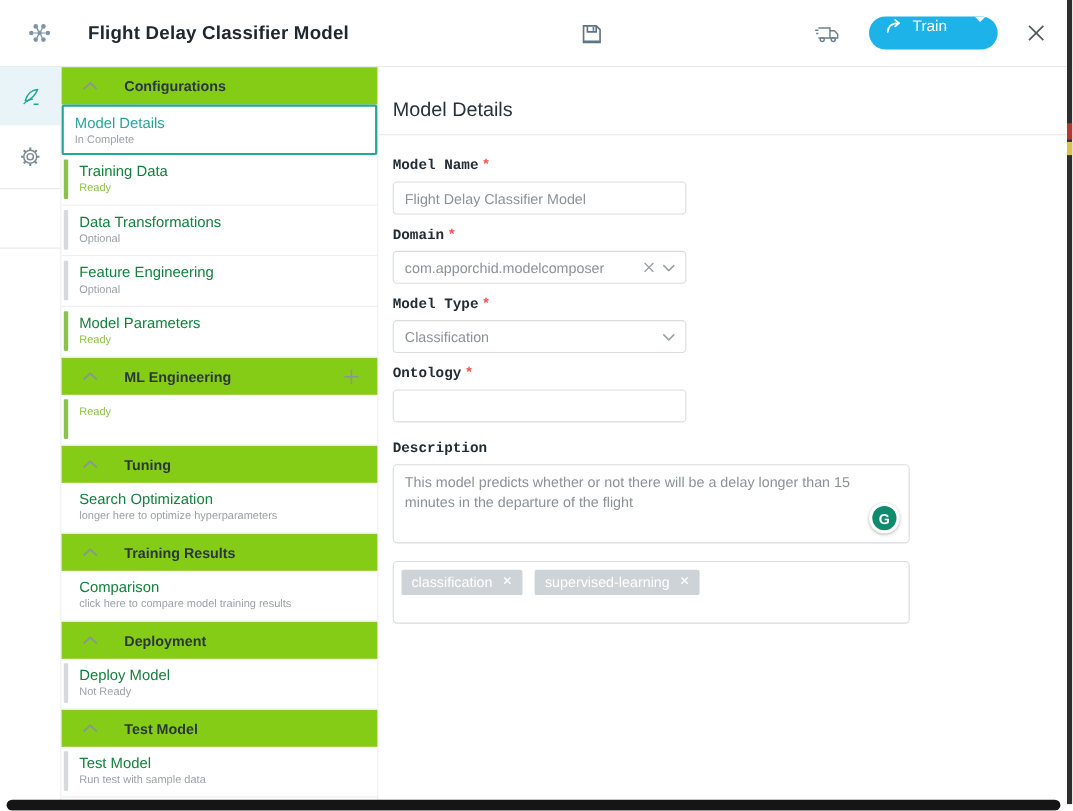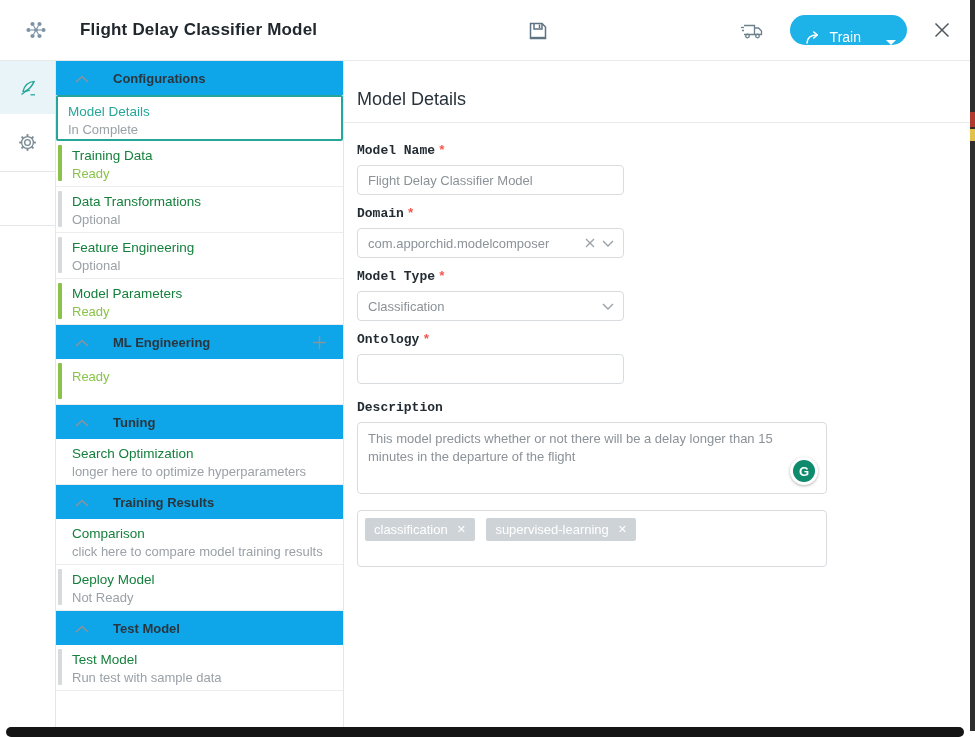--- a/index.html
+++ b/index.html
@@ -10,46 +10,46 @@
   .edge-right .fr1{position:absolute;top:112px;left:0;width:5px;height:15px;background:#b03a30;}
   .edge-right .fr2{position:absolute;top:129px;left:0;width:5px;height:12px;background:#e0c14c;}
   .edge-bottom{position:absolute;left:6px;bottom:0;width:958px;height:10px;background:#151515;border-radius:6px;z-index:9;}
 
   
   .header{height:60px;border-bottom:1px solid #e7e9ea;display:flex;align-items:center;position:relative;padding:0 24px;background:#fff;}
   .app-title{font-size:17px;font-weight:700;color:#20282e;margin-left:32px;letter-spacing:.2px;}
   .save-btn{position:absolute;left:526px;top:19px;width:24px;height:24px;display:flex;align-items:center;justify-content:center;cursor:pointer;}
   .hright{margin-left:auto;display:flex;align-items:center;gap:26px;}
   .icon-btn{display:flex;align-items:center;justify-content:center;cursor:pointer;background:none;border:none;padding:0;}
-  .train-btn{display:flex;align-items:flex-end;height:30px;border-radius:15px;background:#1db2e8;color:#fff;overflow:hidden;cursor:pointer;}
+  .train-btn{display:flex;align-items:flex-start;height:30px;border-radius:15px;background:#1db2e8;color:#fff;overflow:hidden;cursor:pointer;}
   .train-main{display:flex;align-items:center;gap:9px;padding:0 13px 0 15px;}
   .train-label{font-size:14px;font-weight:500;}
   .train-sep{width:1px;background:rgba(255,255,255,.85);}
   .train-caret{width:32px;display:flex;align-items:center;justify-content:center;}
   .caret{width:0;height:0;border-left:5px solid transparent;border-right:5px solid transparent;border-top:5px solid #fff;}
 
   
   .row{display:flex;height:667px;}
 
   
   .rail{width:55px;border-right:1px solid #e4e7e9;flex-shrink:0;background:#fff;}
   .rtab{height:53px;display:flex;align-items:center;justify-content:center;cursor:pointer;}
   .rtab.active{background:#e8f4f8;}
   .rtab.bline,.rspace{border-bottom:1px solid #e4e7e9;}
   .rtab.gear{height:57px;}
   .rspace{height:53px;}
 
   
   .sidebar{width:287px;border-right:1px solid #e4e7e9;flex-shrink:0;background:#fff;}
-  .sec{height:34px;background:#0ea5e9;display:flex;align-items:center;padding:0 16px 0 19px;box-sizing:border-box;cursor:pointer;}
+  .sec{height:34px;background:#84cc16;display:flex;align-items:center;padding:0 16px 0 19px;box-sizing:border-box;cursor:pointer;}
   .sec-label{margin-left:24px;font-size:13px;font-weight:700;color:#2a363e;}
   .sec-plus{margin-left:auto;display:flex;align-items:center;cursor:pointer;}
   .item{position:relative;height:46px;border-bottom:1px solid #ebedee;padding:7px 8px 0 16px;box-sizing:border-box;cursor:pointer;background:#fff;}
   .item .t{font-size:13.5px;color:#15803d;}
-  .item .s{font-size:13px;color:#9aa1a7;margin-top:3px;}
+  .item .s{font-size:10px;color:#9aa1a7;margin-top:3px;}
   .item .bar{position:absolute;left:2px;top:4px;bottom:5px;width:4px;background:#d6dadd;border-radius:1px;}
   .item.ready .bar{background:#8bc34a;}
   .item.ready .s{color:#8bc34a;}
   .item.selected{border:2px solid #26a69a;border-radius:2px;padding-left:10px;}
   .item.selected .t{color:#26a69a;}
 
   
   .main{flex:1;min-width:0;background:#fff;}
   .mhead{height:49px;border-bottom:1px solid #e8eaeb;display:flex;align-items:flex-end;padding:0 0 12px 13px;box-sizing:content-box;}
   .mhead h1{margin:0;font-size:18px;font-weight:500;color:#28323a;}
@@ -259,20 +259,26 @@
               <polyline points="1,7 7,1.5 13,7"></polyline>
             </svg></span>
         <span class="sec-label">Training Results</span>
       </div>
 
       <div class="item none">
         <div class="t">Comparison</div>
         <div class="s">click here to compare model training results</div>
       </div>
 
+      <div class="sec">
+        <span><svg width="14" height="8" viewBox="0 0 14 8" fill="none" stroke="#8a9499" stroke-width="1.6">
+              <polyline points="1,7 7,1.5 13,7"></polyline>
+            </svg></span>
+        <span class="sec-label">Deployment</span>
+      </div>
 
       <div class="item">
         <span class="bar"></span>
         <div class="t">Deploy Model</div>
         <div class="s">Not Ready</div>
       </div>
 
       <div class="sec">
         <span><svg width="14" height="8" viewBox="0 0 14 8" fill="none" stroke="#8a9499" stroke-width="1.6">
               <polyline points="1,7 7,1.5 13,7"></polyline>

